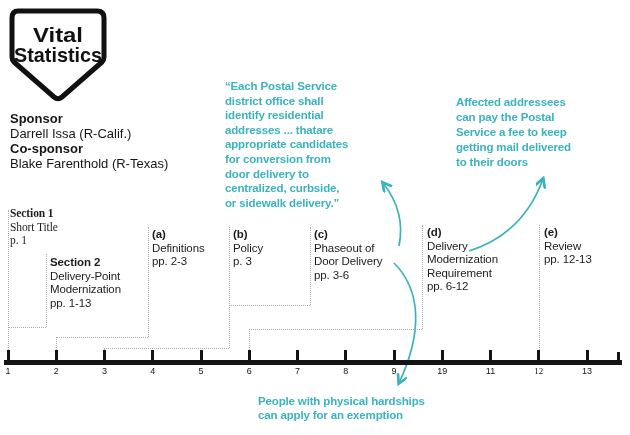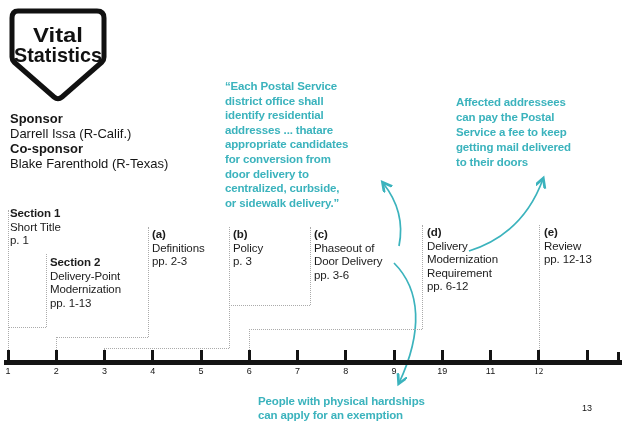--- a/index.html
+++ b/index.html
@@ -18,21 +18,21 @@
   #exemption-note{left:258px;top:394px;width:234px;line-height:14px;}
   
   #credits{position:absolute;left:10px;top:111px;font-size:13px;line-height:15px;}
   .bold{font-weight:bold;}
   
   .section-label{
     position:absolute;font-size:11.5px;line-height:13.5px;white-space:nowrap;
     letter-spacing:-0.1px;color:#1c1c1c;
   }
   .sec-heading{font-weight:bold;}
-  .pos-s1{left:10px;top:207px;}
+  .pos-s1{left:10px;top:207px;font-family:Liberation Serif, serif;}
   .pos-s2{left:50px;top:256px;}
   .pos-a{left:152px;top:228px;}
   .pos-b{left:233px;top:228px;}
   .pos-c{left:314px;top:228px;}
   .pos-d{left:427px;top:226px;}
   .pos-e{left:544px;top:226px;}
   
   .dv{position:absolute;width:0;border-left:1px dotted #ababab;}
   .dh{position:absolute;height:0;border-top:1px dotted #ababab;}
   
@@ -169,17 +169,17 @@
         <div class="tick-num" style="left: 334.75px;">8</div>
         <div class="tick" style="left: 392.5px;"></div>
         <div class="tick-num" style="left: 383px;">9</div>
         <div class="tick" style="left: 440.75px;"></div>
         <div class="tick-num" style="left: 431.25px;">19</div>
         <div class="tick" style="left: 489px;"></div>
         <div class="tick-num" style="left: 479.5px;">11</div>
         <div class="tick" style="left: 537.25px;"></div>
         <div class="tick-num" style="left: 527.75px; font-family: Liberation Serif, serif;">12</div>
         <div class="tick" style="left: 585.5px;"></div>
-        <div class="tick-num" style="left: 576px; margin-top: 37px;">13</div>
+        <div class="tick-num" style="left: 576px;">13</div>
       </div>
   </div>
 
 </div>
 
 </body></html>

